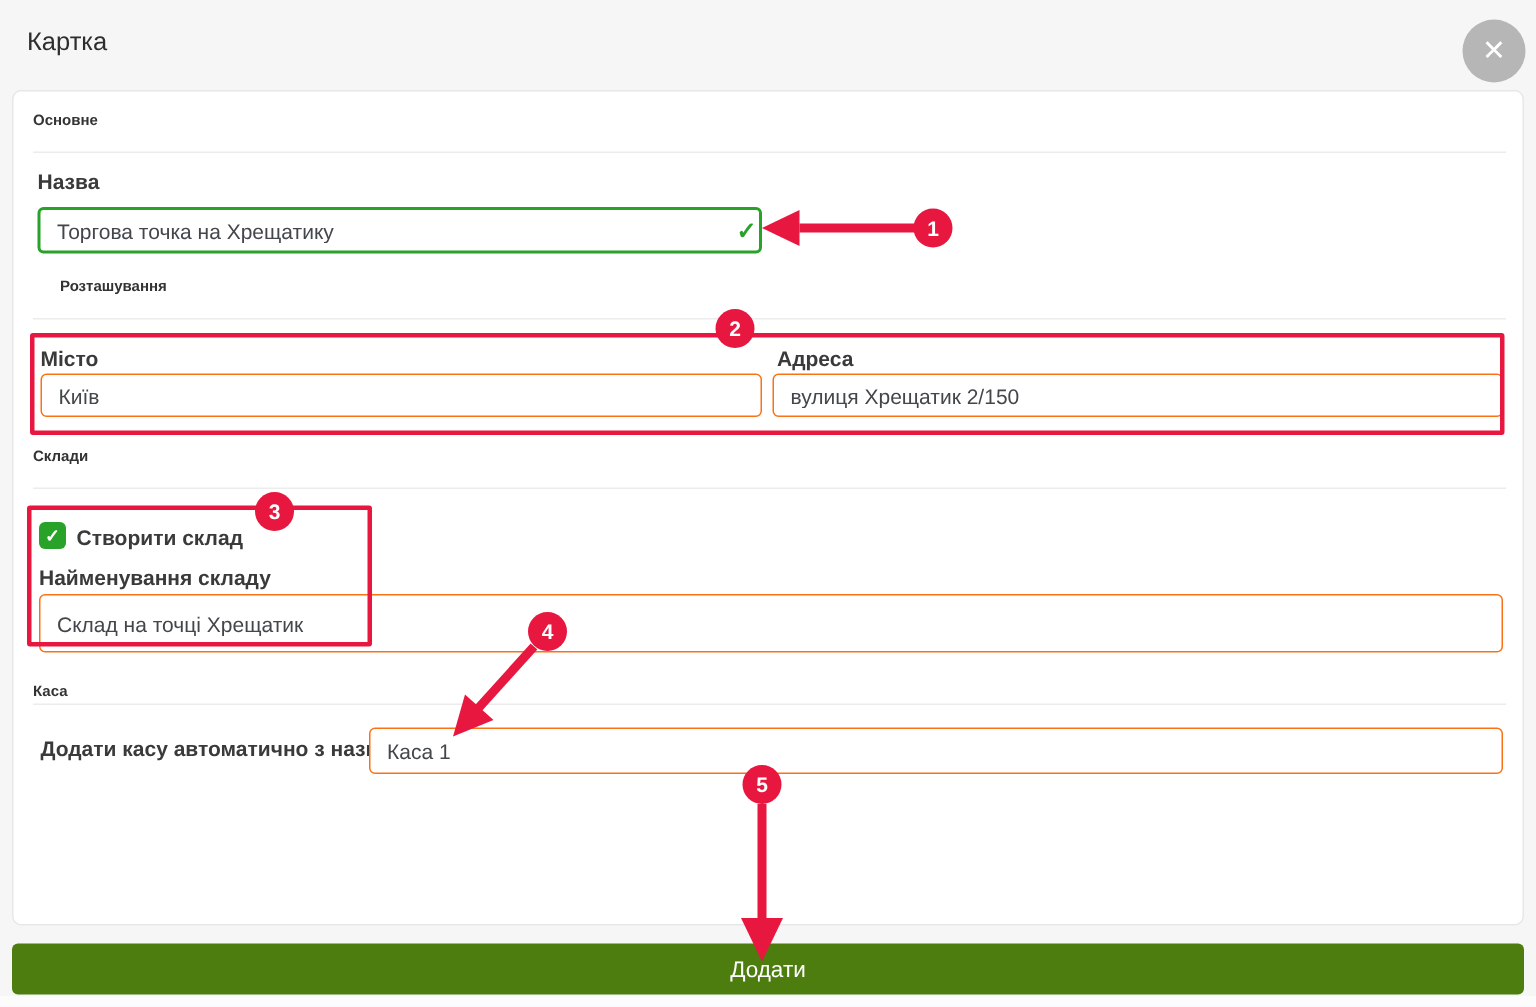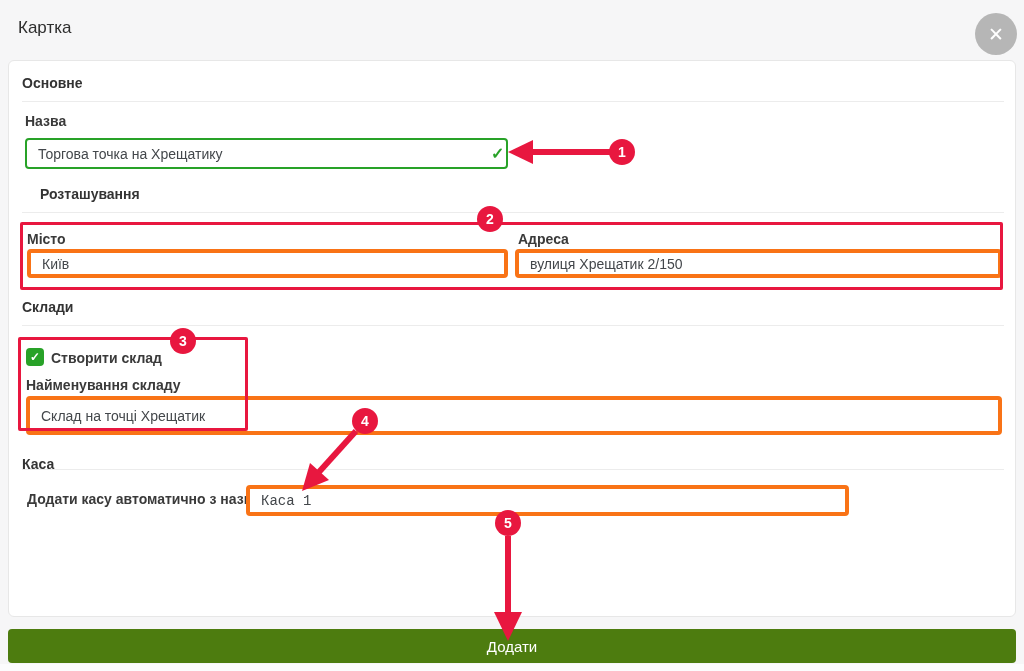--- a/index.html
+++ b/index.html
@@ -26,33 +26,33 @@
   
   .panel {
     position:absolute; left:8px; top:60px;
     width:1008px; height:557px;
     background:#ffffff;
     border:1px solid #e7e7e7;
     border-radius:6px;
   }
   .sec-header {
     position:absolute;
-    font-size:14px; font-weight:700; color:#333;
+    font-size:10px; font-weight:700; color:#333;
   }
   .divider {
     position:absolute; left:13px; width:982px; height:1px;
     background:#ececec;
   }
   .fld-label {
     position:absolute;
     font-size:14px; color:#3a3a3a;font-weight:bold;
   }
   .txt-input {
     position:absolute;
-    border:4px solid #f97316; border-radius:4px;
+    border:1px solid #f97316; border-radius:4px;
     background:#fff;
     font-family:"Liberation Sans", sans-serif;
     font-size:14px; color:#43474b;
     padding:0 11px;
   }
   .txt-input.valid { border:2px solid #28a228; }
   .valid-check {
     position:absolute;
     color:#28a228; font-size:16px; font-weight:700;
   }
@@ -132,21 +132,21 @@
     </div>
   <label class="fld-label" style="left:42px; top:289px;">Створити склад</label>
 
   <label class="fld-label" style="left:17px; top:316px;">Найменування складу</label>
   <input class="txt-input" style="left: 17px; top: 335px; width: 976px; height: 39px;" readonly="" value="Склад на точці Хрещатик">
 
   <div class="sec-header" style="left:13px; top:383px;margin-top:12px;">Каса</div>
   <div class="divider" style="top:408px;"></div>
 
   <label class="fld-label" style="left:18px; top:430px;">Додати касу автоматично з назвою</label>
-  <input class="txt-input" style="left: 237px; top: 424px; width: 603px; height: 31px; font-family: Liberation Mono, monospace;" readonly="" value="Каса 1">
+  <input class="txt-input" style="left: 237px; top: 424px; width: 756px; height: 31px;" readonly="" value="Каса 1">
 </div>
 
 <button class="submit-btn">Додати</button>
 <div class="bottom-strip"></div>
 
 <div class="anno-box" id="anno-box-2"></div>
 <div class="anno-box" id="anno-box-3"></div>
 
 <svg class="arrow-overlay" viewBox="0 0 1024 671">
 

